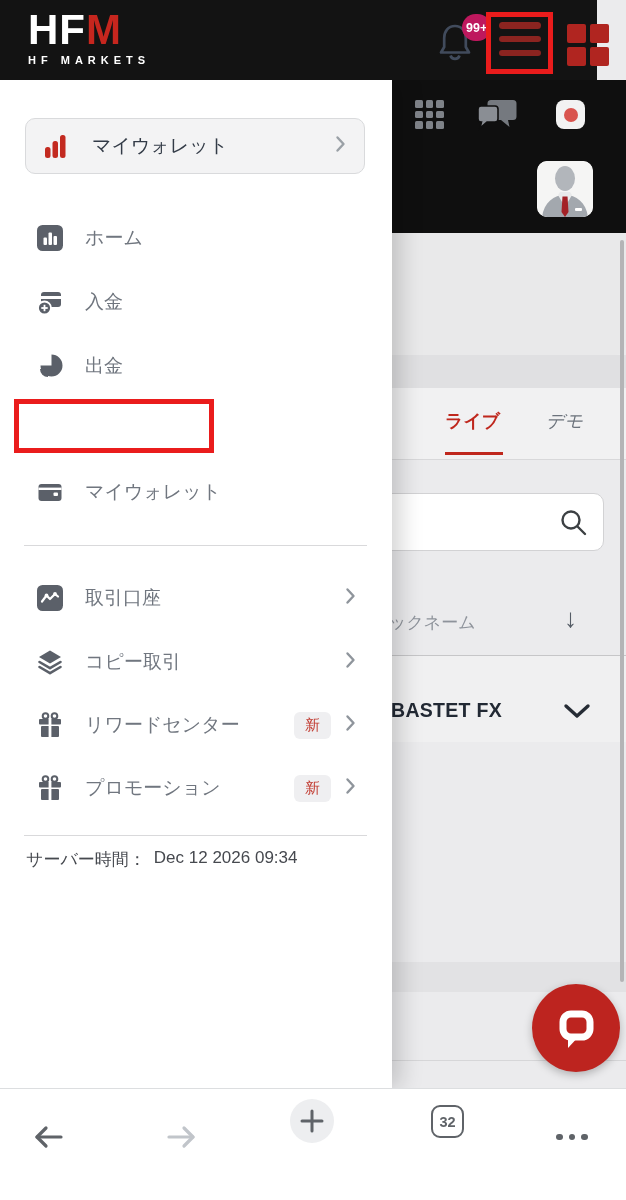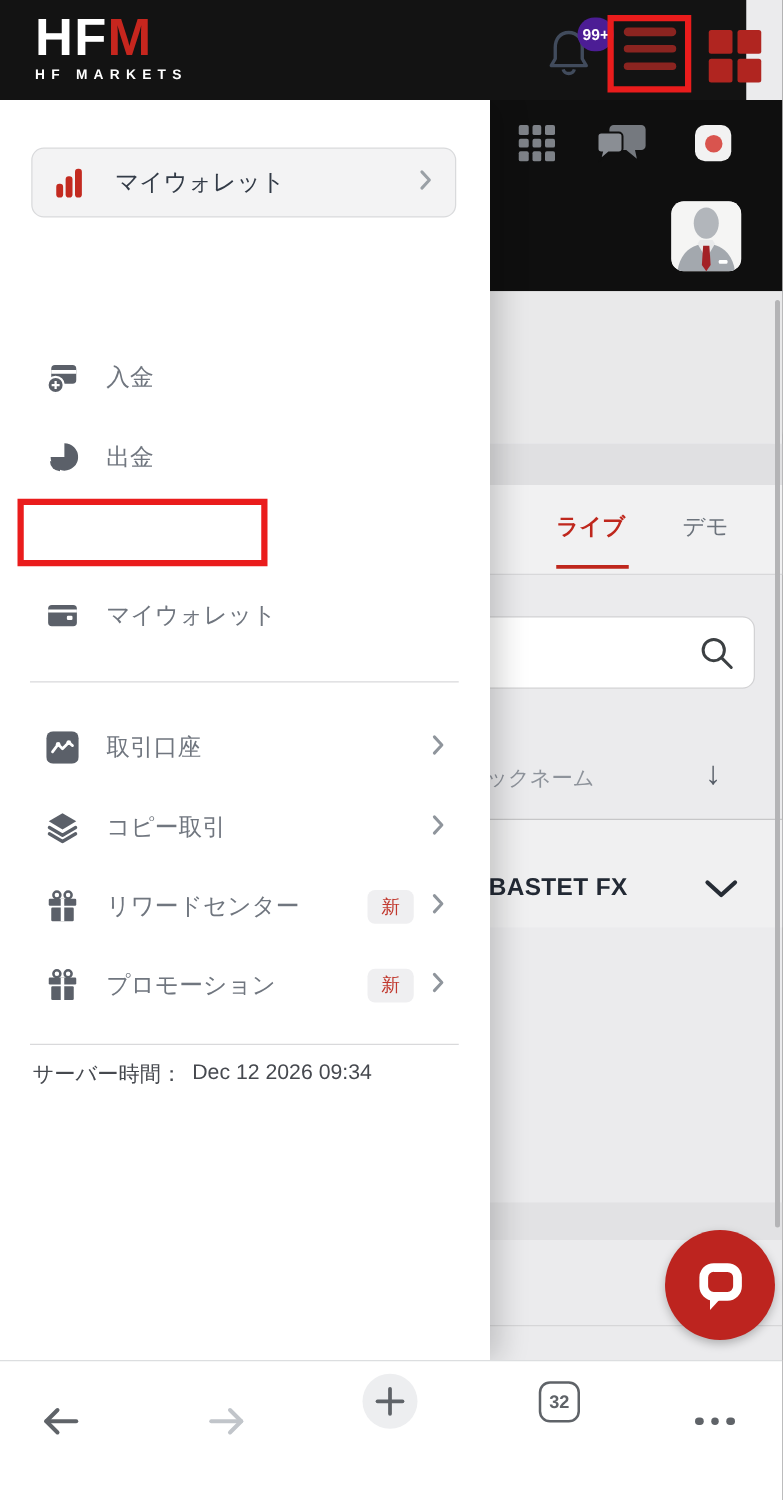--- a/index.html
+++ b/index.html
@@ -6,21 +6,21 @@
   body { font-family:"Liberation Sans", sans-serif; background:#444; }
   .screen { position:relative; width:626px; height:1200px; overflow:hidden; background:#ebebed; margin:0 auto; }
 
   
   .header { position:absolute; left:0; top:0; width:597px; height:80px; background:#131313; z-index:6; }
   .logo { position:absolute; left:28px; top:8px; cursor:pointer; }
   .logo-main { font-size:42px; font-weight:800; color:#fff; letter-spacing:1px; line-height:44px; }
   .logo-m { color:#c6261e; }
   .logo-sub { font-size:11px; font-weight:700; color:#fff; letter-spacing:5px; margin-top:2px; }
   .bell-wrap { position:absolute; left:438px; top:22px; width:52px; height:46px; }
-  .bell-badge { position:absolute; left:24px; top:-8px; min-width:28px; height:27px; background:#4c1d95; border-radius:14px;
+  .bell-badge { position:absolute; left:24px; top:-8px; min-width:28px; height:27px; background:#be185d; border-radius:14px;
     color:#fff; font-size:12.5px; font-weight:700; display:flex; align-items:center; justify-content:center; padding:0 4px; }
   .hamburger { position:absolute; left:499px; top:22px; width:42px; height:34px; display:flex; flex-direction:column; justify-content:space-between; }
   .hamburger span { display:block; width:42px; height:6.5px; border-radius:3.5px; background:#8b2420; }
   .grid-icon { position:absolute; left:567px; top:24px; width:42px; height:42px; display:grid; grid-template-columns:19px 19px; grid-template-rows:19px 19px; gap:4px; }
   .grid-icon i { background:#b02520; border-radius:2px; }
 
   
   .bg-black-top { position:absolute; left:0; top:80px; width:626px; height:153px; background:#0f0f0f; z-index:1; }
   .band { position:absolute; left:0; width:626px; z-index:1; }
   .b1 { top:233px; height:122px; background:#e9e9ea; border-radius:0 0 10px 10px; }
@@ -35,21 +35,21 @@
     grid-template-columns:repeat(3,7.5px); grid-template-rows:repeat(3,7.5px); gap:3px; z-index:2; }
   .dots9 i { background:#7e8288; border-radius:1.5px; }
   .chat-bubbles { position:absolute; left:477px; top:99px; z-index:2; }
   .record-btn { position:absolute; left:556px; top:100px; width:29px; height:29px; background:#f2f2f2; border-radius:8px; z-index:2;
     display:flex; align-items:center; justify-content:center; }
   .record-btn i { width:14px; height:14px; border-radius:50%; background:#d9544e; }
   .avatar { position:absolute; left:537px; top:161px; width:56px; height:56px; border-radius:10px; overflow:hidden; z-index:2; background:#f4f4f4; }
 
   .tab { position:absolute; top:409px; font-size:18px; z-index:2; cursor:pointer; }
   .tab-live { left:445px; color:#bf271d; font-weight:700; }
-  .tab-demo { left:546px; color:#6c737c; font-weight:400; }
+  .tab-demo { left:546px; color:#6c737c; font-weight:400;font-style:italic; }
   .tab-underline { position:absolute; left:445px; top:452px; width:58px; height:3px; background:#bf271d; z-index:2; }
 
   .search-box { position:absolute; left:366px; top:493px; width:238px; height:58px; background:#fff; border:1.5px solid #d2d2d4; border-radius:10px; z-index:2; }
   .search-box svg { position:absolute; right:13px; top:13px; }
   .search-box input { position:absolute; inset:0; border:none; background:transparent; outline:none; font-size:17px; padding:0 44px 0 14px; width:100%; }
 
   .col-header { position:absolute; left:389px; top:611px; font-size:17px; color:#8e939b; z-index:2; }
   .sort-arrow { position:absolute; left:564px; top:603px; font-size:26px; color:#555c66; z-index:2; cursor:pointer; }
   .row-title { position:absolute; left:391px; top:699px; font-size:19.5px; font-weight:700; letter-spacing:0.3px; color:#222934; z-index:2; }
   .row-chevron { position:absolute; left:563px; top:703px; z-index:2; cursor:pointer; }
@@ -200,20 +200,31 @@
         <rect x="16" y="1" width="5.5" height="23" rx="2.5" fill="#c32a20"></rect>
       </svg>
       <span class="label">マイウォレット</span>
       <span class="chev">
         <svg width="11" height="18" viewBox="0 0 11 18">
             <polyline points="2.5,2.5 8.5,9 2.5,15.5" fill="none" stroke="#9aa0a6" stroke-width="2.4" stroke-linecap="round" stroke-linejoin="round"></polyline>
           </svg>
       </span>
     </div>
 
+    <div class="m-row" style="top:126px">
+      <span class="ic">
+        <svg width="26" height="26" viewBox="0 0 26 26">
+            <rect width="26" height="26" rx="5.5" fill="#5b6069"></rect>
+        <rect x="6.5" y="12.5" width="3.5" height="7.5" rx="1" fill="#fff"></rect>
+        <rect x="11.5" y="7.5" width="3.5" height="12.5" rx="1" fill="#fff"></rect>
+        <rect x="16.5" y="11" width="3.5" height="9" rx="1" fill="#fff"></rect>
+          </svg>
+      </span>
+      <span class="label">ホーム</span>
+    </div>
 
     <div class="m-row" style="top:190px">
       <span class="ic">
         <svg width="26" height="26" viewBox="0 0 26 26">
           <rect x="4" y="3" width="20" height="15" rx="3" fill="#5b6069"></rect>
           <rect x="4" y="7" width="20" height="3" fill="#fff"></rect>
           <circle cx="7.5" cy="19" r="6.5" fill="#5b6069" stroke="#fff" stroke-width="1.8"></circle>
           <line x1="7.5" y1="15.8" x2="7.5" y2="22.2" stroke="#fff" stroke-width="1.8"></line>
           <line x1="4.3" y1="19" x2="10.7" y2="19" stroke="#fff" stroke-width="1.8"></line>
         </svg>

